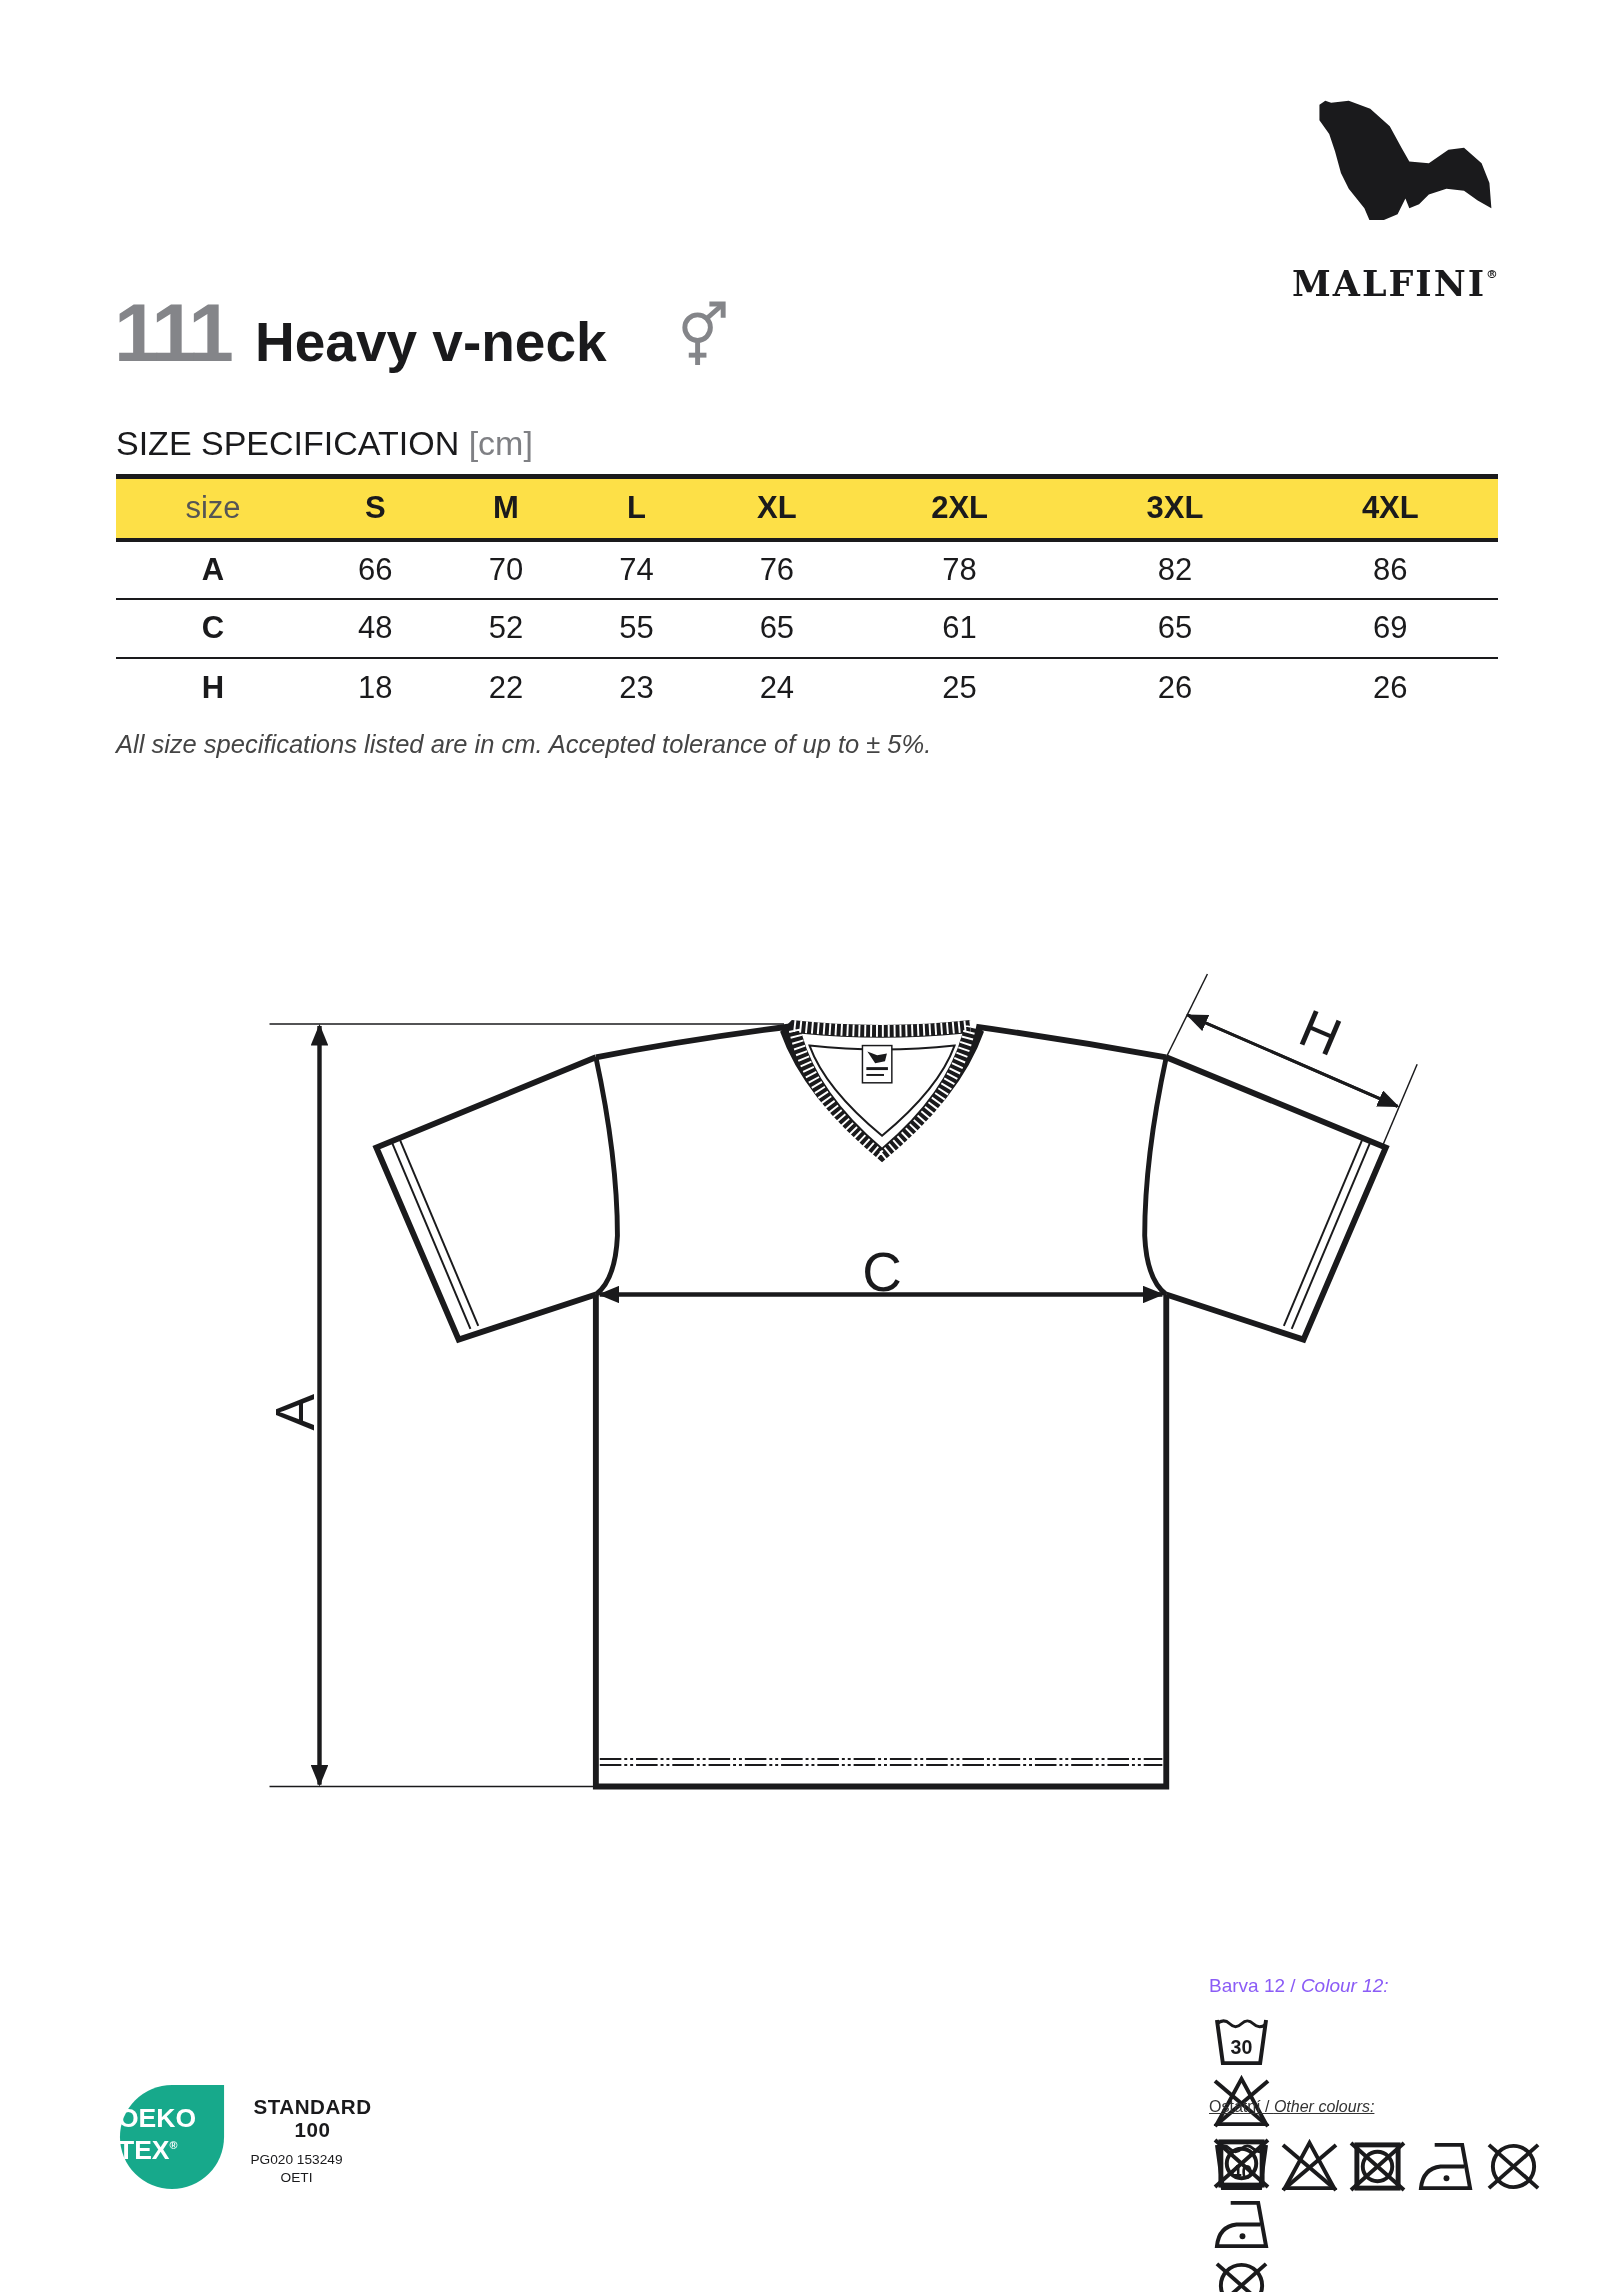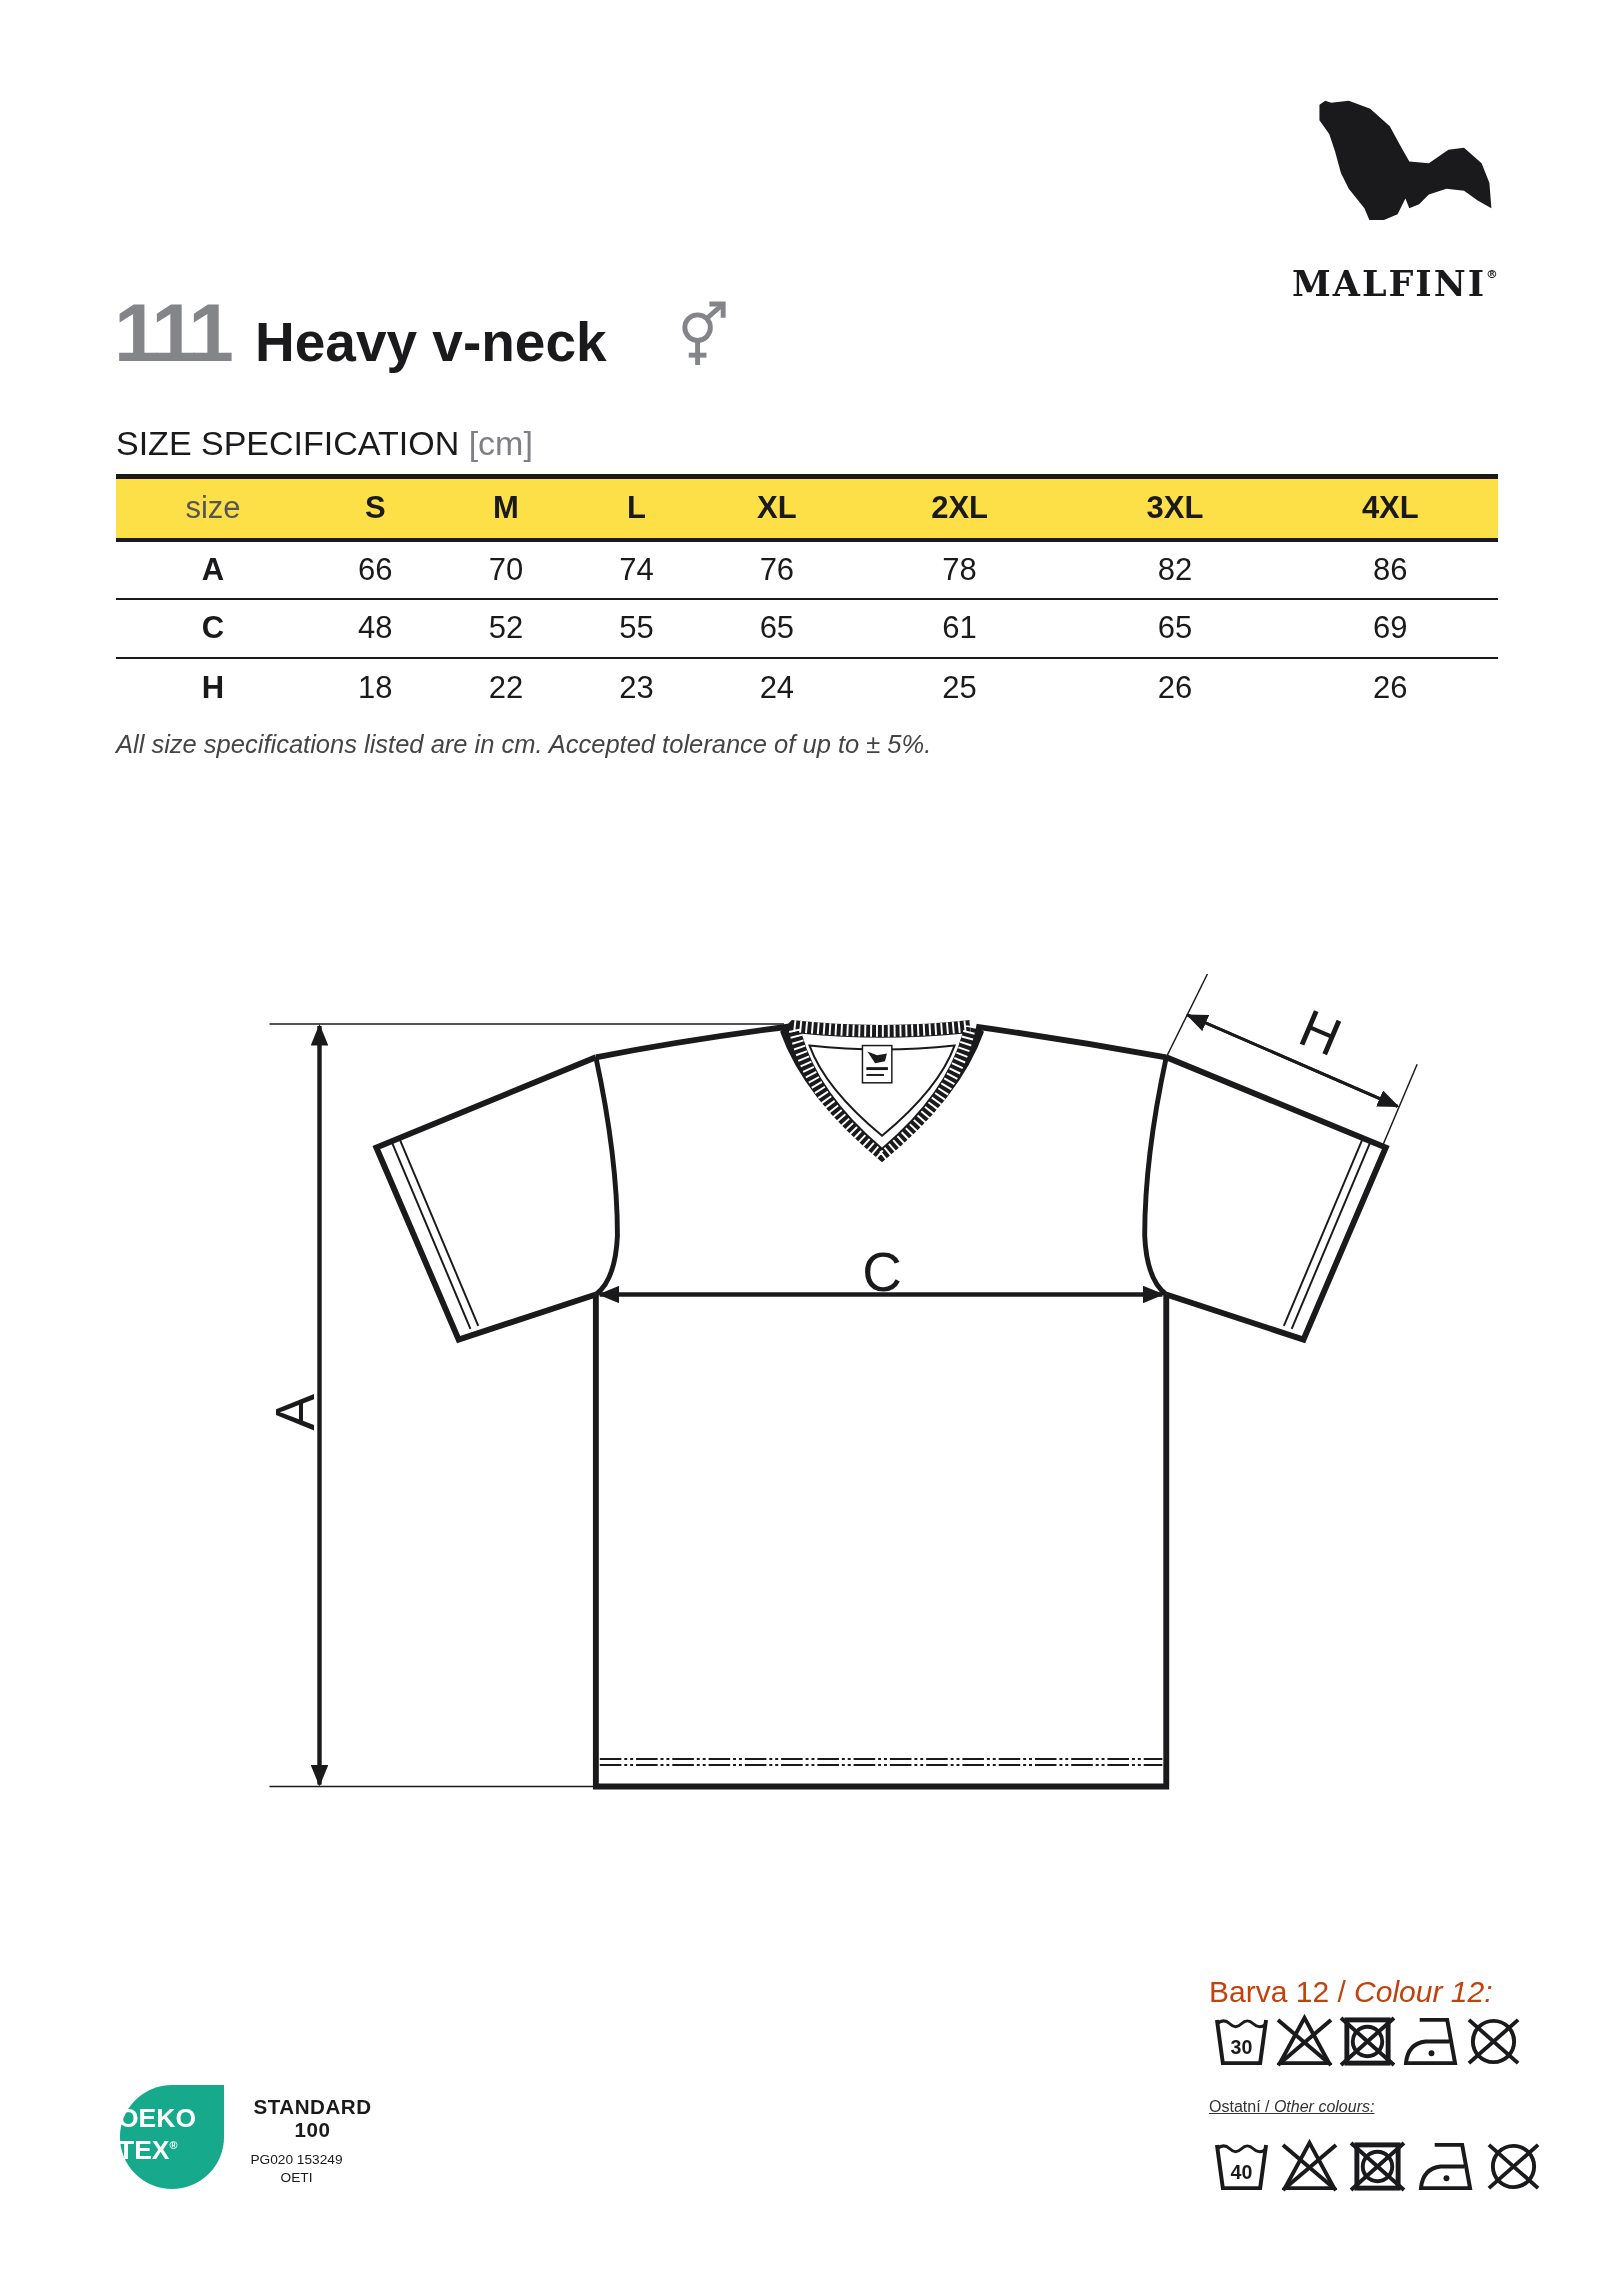--- a/index.html
+++ b/index.html
@@ -24,25 +24,25 @@
     .size-table th { font-weight: bold; }
     .size-table th.size-label { font-weight: normal; color: #555; width: 194px; }
     .size-table tbody tr { height: 59px; }
     .size-table tbody tr + tr { border-top: 2.9px solid #1a1a1c; }
     .size-table td.row-label { font-weight: bold; }
 
     .tolerance-note { position: absolute; left: 116px; top: 730px; font-style: italic; font-size: 25.5px; color: #444; font-family: "Liberation Sans", sans-serif; font-weight: normal; }
 
     .diagram { position: absolute; left: 0; top: 961px; width: 1621px; height: 863px; }
 
-    .care-label-1 { position: absolute; left: 1209px; top: 1975px; font-size: 30px; color: #c2410c; }
+    .care-label-1 { position: absolute; left: 1209px; top: 1975px; font-size: 19px; color: #8b5cf6; }
     .care-label-2 { position: absolute; left: 1209px; top: 2098px; font-size: 16px; color: #333; text-decoration: underline; }
     .care-label-1 .it, .care-label-2 .it { font-style: italic; }
     .care-row { position: absolute; left: 1213px; width: 314px; height: 55px; display: flex; gap: 5.9px; }
-    .care-row.r1 { top: 2014px; }
+    .care-row.r1 { top: 2014px; flex-direction: column; }
     .care-row.r2 { top: 2139px; gap: 11px; }
     .care-icon { width: 57px; height: 55px; position: relative; }
     .care-icon svg { display: block; }
     .care-temp { position: absolute; left: 0; top: 21.6px; width: 57px; text-align: center; font-weight: bold; font-size: 19.6px; color: #1a1a1c; }
 
     .oeko-logo { position: absolute; left: 118px; top: 2083px; width: 108px; height: 108px; }
     .oeko-text { position: absolute; left: 118px; top: 2105px; width: 108px; color: #fff; font-weight: bold; font-size: 26.5px; line-height: 27.4px; }
     .oeko-text sup { font-size: 10.8px; }
     .standard-title { position: absolute; left: 249px; top: 2096px; width: 127px; text-align: center; font-weight: bold; font-size: 20.6px; line-height: 22.5px; color: #1a1a1c; letter-spacing: 0.5px; }
     .standard-code { position: absolute; left: 233px; top: 2151px; width: 127px; text-align: center; font-size: 13.7px; line-height: 17.6px; color: #1a1a1c; }

